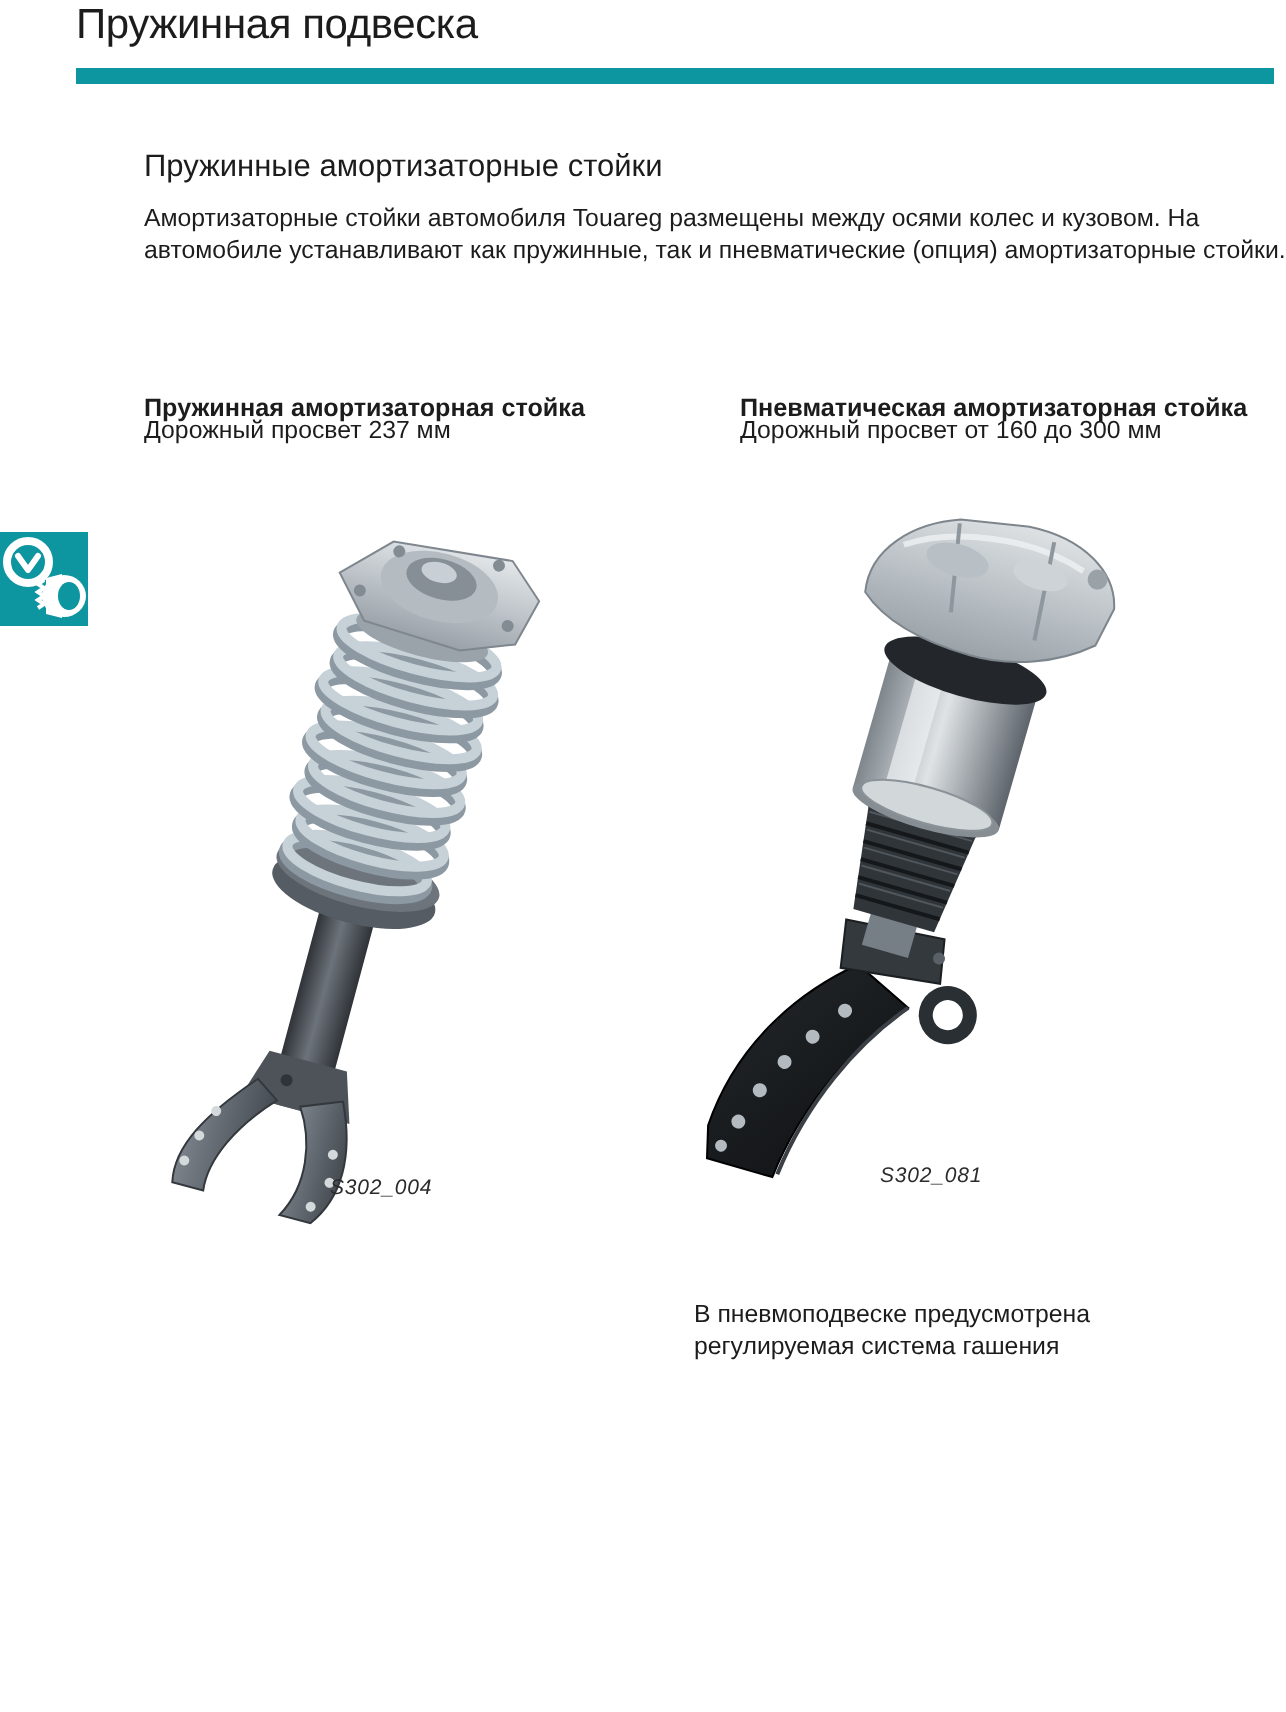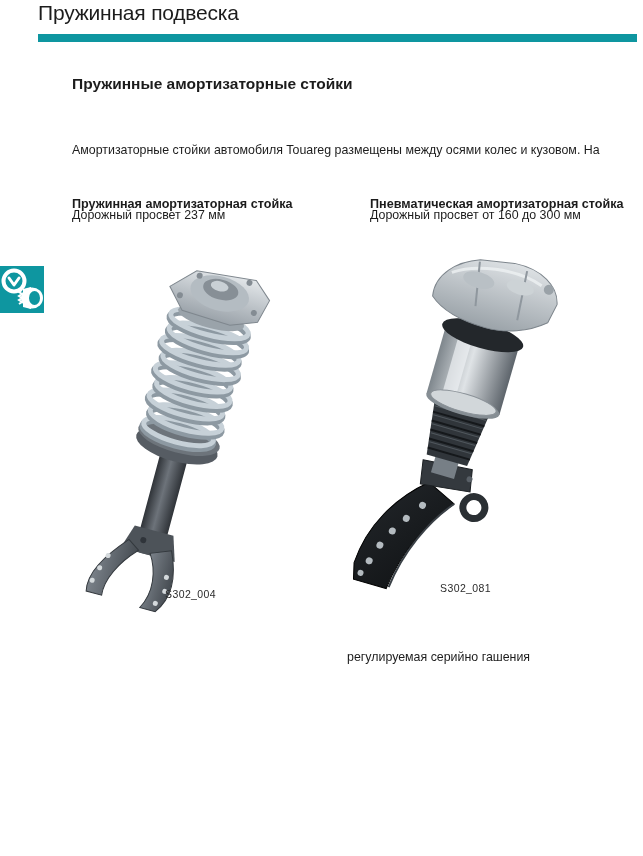--- a/index.html
+++ b/index.html
@@ -3,44 +3,45 @@
 <meta charset="utf-8">
 <style>
   html,body{margin:0;padding:0;}
   body{
     width:643px;height:856px;position:relative;background:#ffffff;overflow:hidden;
     font-family:"Liberation Sans", sans-serif;color:#1c1c1c;
   }
   .abs{position:absolute;}
   .page-title{left:38px;top:1px;font-size:21px;font-weight:normal;letter-spacing:-0.2px;white-space:nowrap;}
   .title-rule{left:38px;top:34px;width:599px;height:8px;background:#0e96a0;}
-  .section-heading{left:72px;top:75px;font-size:15.5px;font-weight:bold;white-space:nowrap;}
-  .body-par{left:72px;top:101px;font-size:12.4px;line-height:16px;margin-top:41px;}
+  .section-heading{left:72px;top:75px;font-size:15.5px;font-weight:normal;white-space:nowrap;}
+  .body-par{left:72px;top:101px;font-size:12.4px;line-height:16px;}
   .body-par div{white-space:nowrap;}
   .col-heading{top:197px;font-size:12.6px;font-weight:bold;white-space:nowrap;}
   .col-sub{top:208px;font-size:12.4px;white-space:nowrap;}
   .col-left{left:72px;}
   .col-right{left:346px;padding-left:24px;}
   .margin-icon{left:0;top:266px;width:44px;height:47px;background:#0e96a0;}
   .figure{display:block;}
-  .fig-caption{font-size:10.5px;color:#2b2b2b;letter-spacing:0.4px;white-space:nowrap;}
+  .fig-caption{font-size:10.5px;color:#2b2b2b;letter-spacing:0.4px;white-space:nowrap;font-style:italic;}
   .cap-left{left:165px;top:588px;}
   .cap-right{left:440px;top:582px;}
   .note{left:347px;top:649px;font-size:12.4px;line-height:16px;}
   .note div{white-space:nowrap;}
 </style>
 </head>
 <body>
 
 <div class="abs page-title">Пружинная подвеска</div>
 <div class="abs title-rule"></div>
 
 <div class="abs section-heading">Пружинные амортизаторные стойки</div>
 <div class="abs body-par">
   <div>Амортизаторные стойки автомобиля Touareg размещены между осями колес и кузовом. На</div>
+  <div>автомобиле устанавливают как пружинные, так и пневматические (опция) амортизаторные стойки.</div>
 </div>
 
 <div class="abs col-heading col-left">Пружинная амортизаторная стойка</div>
 <div class="abs col-heading col-right">Пневматическая амортизаторная стойка</div>
 <div class="abs col-sub col-left">Дорожный просвет 237 мм</div>
 <div class="abs col-sub col-right">Дорожный просвет от 160 до 300 мм</div>
 
 <div class="abs margin-icon">
   <svg width="44" height="47" viewBox="0 0 44 47">
     <rect x="0" y="0" width="44" height="47" fill="#0e96a0"></rect>
@@ -169,14 +170,15 @@
       <path d="M132 8 L136 58" stroke="#8f979e" stroke-width="2"></path>
       <ellipse cx="88" cy="30" rx="16" ry="8" fill="#b9c0c5"></ellipse>
       <ellipse cx="130" cy="26" rx="14" ry="7" fill="#cdd3d6"></ellipse>
       <circle cx="158" cy="20" r="5" fill="#9aa2a8"></circle>
     </g>
   </svg>
 </div>
 <div class="abs fig-caption cap-right">S302_081</div>
 
 <div class="abs note">
-  <div>регулируемая серийно гашения</div>
+  <div>В пневмоподвеске предусмотрена</div>
+  <div>регулируемая система гашения</div>
 </div>
 
 </body></html>

